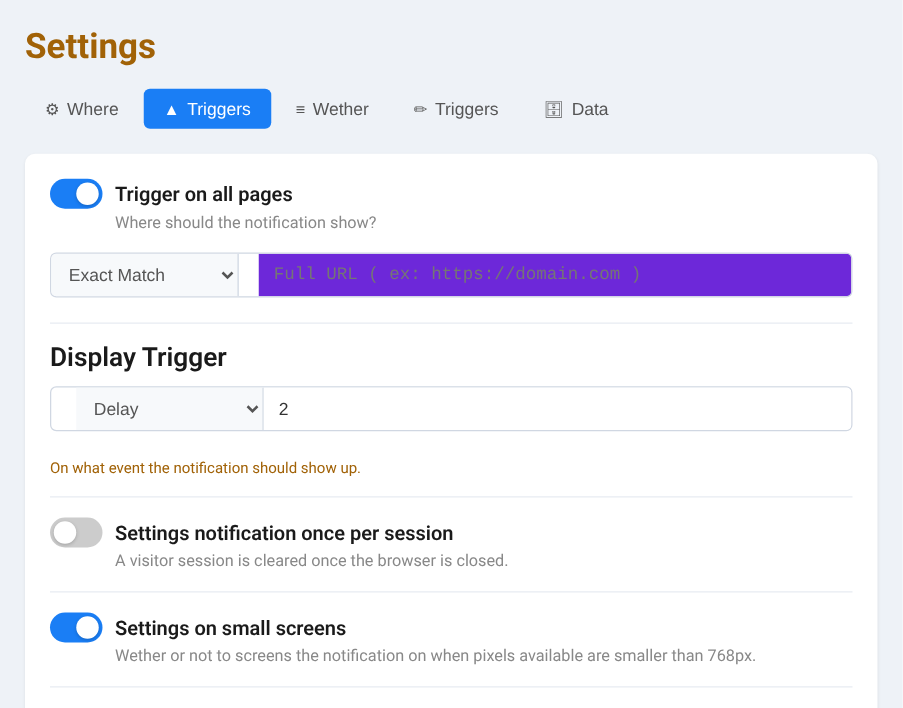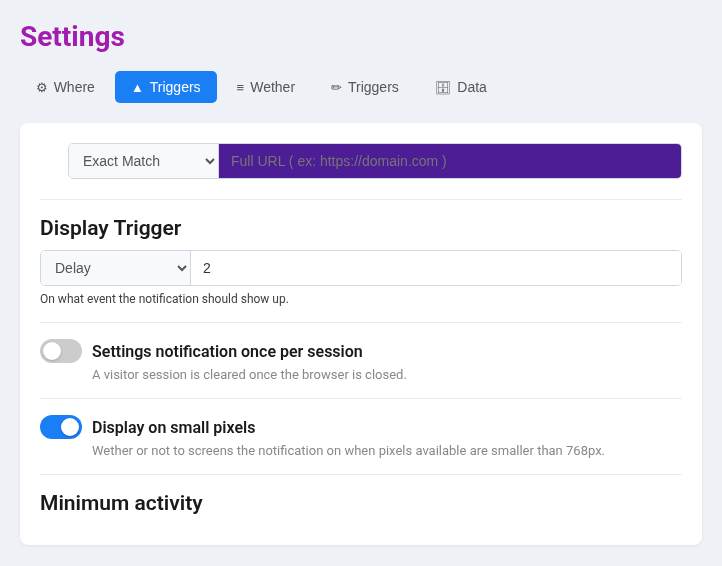--- a/index.html
+++ b/index.html
@@ -21,21 +21,21 @@
     .page-container {
       width: 722px;
       min-height: 566px;
       background: #eef2f7;
       padding: 20px 20px 20px 20px;
     }
 
     .page-title {
       font-size: 28px;
       font-weight: 700;
-      color: #a21caf;
+      color: #a16207;
       margin-bottom: 18px;
     }
 
     
     .tabs {
       display: flex;
       align-items: center;
       gap: 4px;
       margin-bottom: 20px;
     }
@@ -138,26 +138,25 @@
       left: 21px;
     }
 
     .toggle-slider.off::before {
       left: 3px;
     }
 
     
     .url-row {
       display: flex;
-      gap: 0;
+      gap: 16px;
       margin-bottom: 20px;
       border: 1px solid #d0d7e2;
       border-radius: 5px;
       overflow: hidden;
-      margin-left: 28px;
     }
 
     .url-select {
       padding: 8px 10px;
       border: none;
       border-right: 1px solid #d0d7e2;
       background: #f7f9fb;
       color: #555;
       font-size: 14px;
       cursor: pointer;
@@ -165,21 +164,22 @@
       min-width: 150px;
     }
 
     .url-input {
       flex: 1;
       padding: 8px 12px;
       border: none;
       outline: none;
       font-size: 14px;
       color: #aaa;
-      background: #4c1d95;
+      background: #6d28d9;
+      font-family: Liberation Mono, monospace;
     }
 
     
     .divider {
       border: none;
       border-top: 1px solid #e8ecf2;
       margin: 16px 0;
     }
 
     
@@ -187,24 +187,25 @@
       font-size: 21px;
       font-weight: 600;
       color: #1a1a1a;
       margin-bottom: 10px;
     }
 
     
     .trigger-row {
       display: flex;
       gap: 0;
-      margin-bottom: 6px;
+      margin-bottom: 22px;
       border: 1px solid #d0d7e2;
       border-radius: 5px;
       overflow: hidden;
+      padding-left: 20px;
     }
 
     .trigger-select {
       padding: 8px 10px;
       border: none;
       border-right: 1px solid #d0d7e2;
       background: #f7f9fb;
       color: #555;
       font-size: 14px;
       cursor: pointer;
@@ -217,21 +218,21 @@
       padding: 8px 12px;
       border: none;
       outline: none;
       font-size: 14px;
       color: #333;
       background: #fff;
     }
 
     .helper-text {
       font-size: 12px;
-      color: #404040;
+      color: #a16207;
       margin-bottom: 16px;
     }
 
     .toggle-section {
       margin-bottom: 16px;
     }
   </style>
 </head>
 <body>
 
@@ -256,20 +257,30 @@
       <span>Triggers</span>
     </button>
     <button class="tab">
       <span class="tab-icon">🗄</span>
       <span>Data</span>
     </button>
   </div>
 
   <div class="card">
 
+    <div class="toggle-section">
+      <div class="toggle-row">
+        <label class="toggle-switch">
+          <input type="checkbox" checked="" style="">
+          <span class="toggle-slider on"></span>
+        </label>
+        <span class="toggle-label">Trigger on all pages</span>
+      </div>
+      <div class="toggle-hint">Where should the notification show?</div>
+    </div>
 
     <div class="url-row">
       <select class="url-select">
         <option>Exact Match</option>
       </select>
       <input class="url-input" type="text" placeholder="Full URL ( ex: https://domain.com )" style="">
     </div>
 
     <hr class="divider">
 
@@ -298,21 +309,21 @@
     </div>
 
     <hr class="divider">
 
     <div class="toggle-section">
       <div class="toggle-row">
         <label class="toggle-switch">
           <input type="checkbox" checked="" style="">
           <span class="toggle-slider on"></span>
         </label>
-        <span class="toggle-label">Display on small pixels</span>
+        <span class="toggle-label">Settings on small screens</span>
       </div>
       <div class="toggle-hint">Wether or not to screens the notification on when pixels available are smaller than 768px.</div>
     </div>
 
     <hr class="divider">
 
     <div class="section-label">Minimum activity</div>
 
   </div>
 </div>

